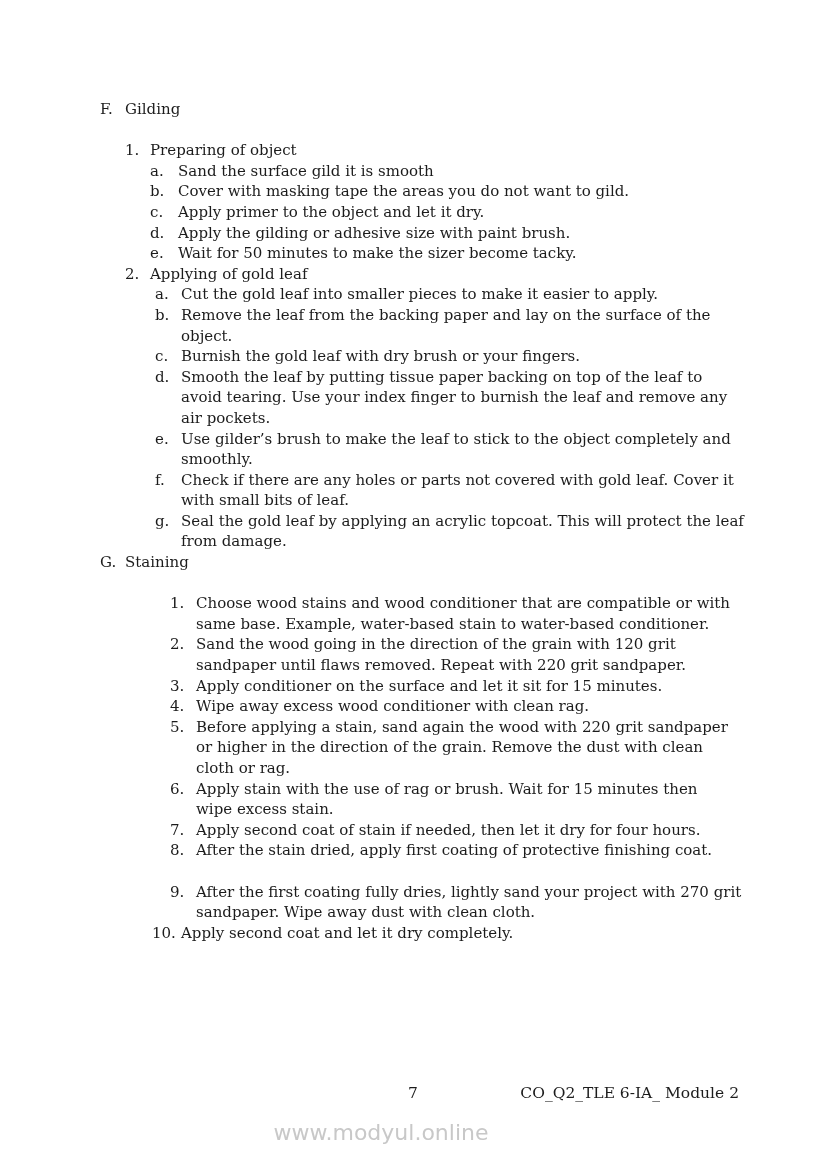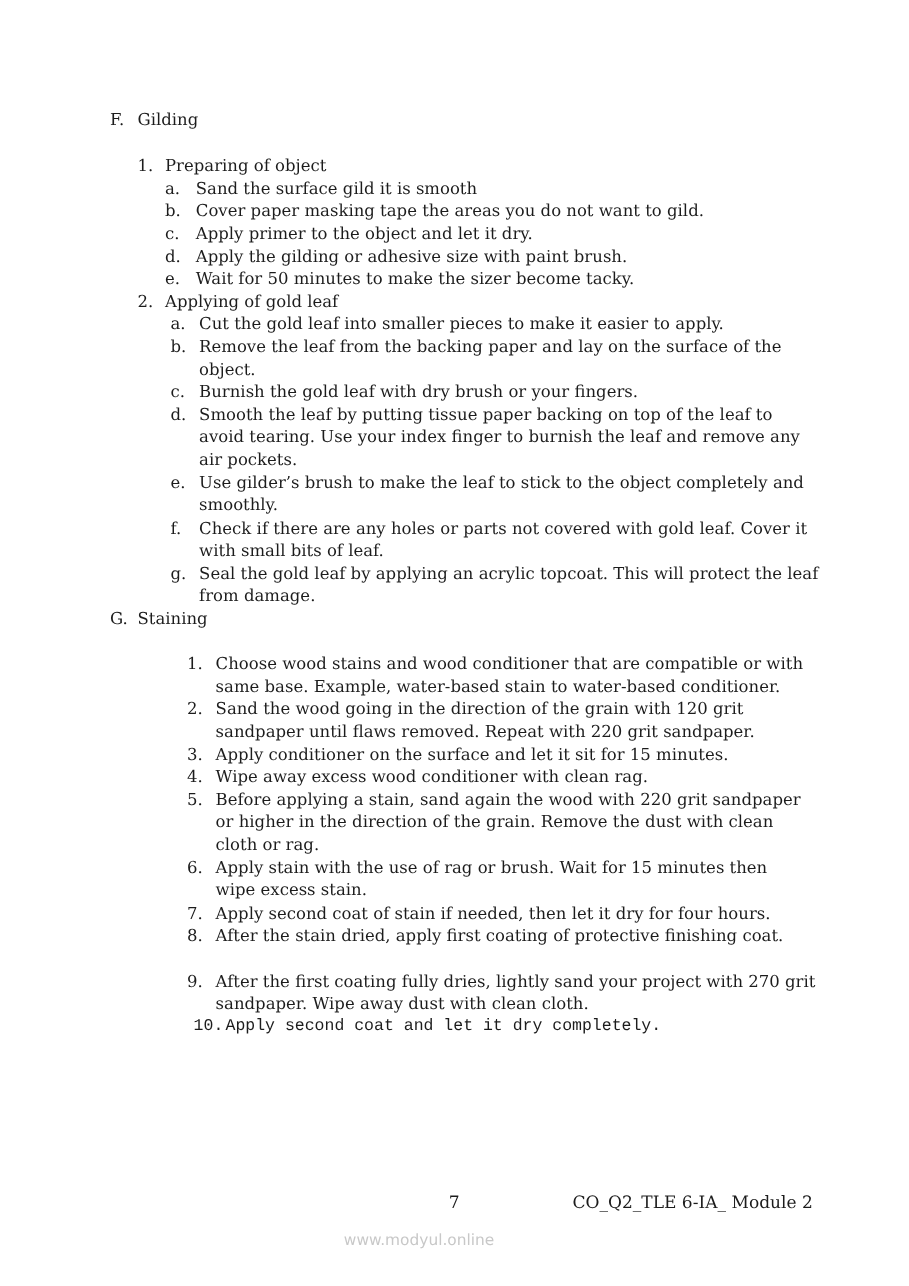--- a/index.html
+++ b/index.html
@@ -26,36 +26,36 @@
   .m  { flex: 0 0 auto; white-space: nowrap; }
   .w25 { width: 25px; }
   .w26 { width: 26px; }
   .w28 { width: 28px; }
   .w29 { width: 29px; }
   .txt { flex: 1 1 auto; white-space: pre-line; }
   .ind1  { margin-left: 25px; }   
   .ind2a { margin-left: 50px; }   
   .ind2b { margin-left: 55px; }   
   .ind3  { margin-left: 70px; }   
-  .ind3.num10 { margin-left: 76px; font-family: Liberation Mono, monospace; }
+  .ind3.num10 { margin-left: 52px; }
   .gap { height: 20.6px; }
   .footer-pagenum {
     position: absolute; top: 1084px; left: 0;
     width: 826px; text-align: center;
     font-size: 15.5px;
   }
   .footer-code {
     position: absolute; top: 1084px; right: 87px;
     font-size: 15.5px;
   }
   .watermark {
     position: absolute; top: 1120px; left: 0;
     width: 762px; text-align: center;
     font-family: "DejaVu Sans", "Liberation Sans", sans-serif;
-    font-size: 14px;
+    font-size: 22px;
     color: #c8c8c8;
   }
 </style>
 </head>
 <body>
 
 <div class="page">
   <div class="content">
 
     <div class="row">
@@ -68,21 +68,21 @@
     <div class="row ind1">
       <span class="m w25">1.</span>
       <span class="txt">Preparing of object</span>
     </div>
     <div class="row ind2a">
       <span class="m w28">a.</span>
       <span class="txt">Sand the surface gild it is smooth</span>
     </div>
     <div class="row ind2a">
       <span class="m w28">b.</span>
-      <span class="txt">Cover paper masking tape the areas you do not want to gild.</span>
+      <span class="txt">Cover with masking tape the areas you do not want to gild.</span>
     </div>
     <div class="row ind2a">
       <span class="m w28">c.</span>
       <span class="txt">Apply primer to the object and let it dry.</span>
     </div>
     <div class="row ind2a">
       <span class="m w28">d.</span>
       <span class="txt">Apply the gilding or adhesive size with paint brush.</span>
     </div>
     <div class="row ind2a">

